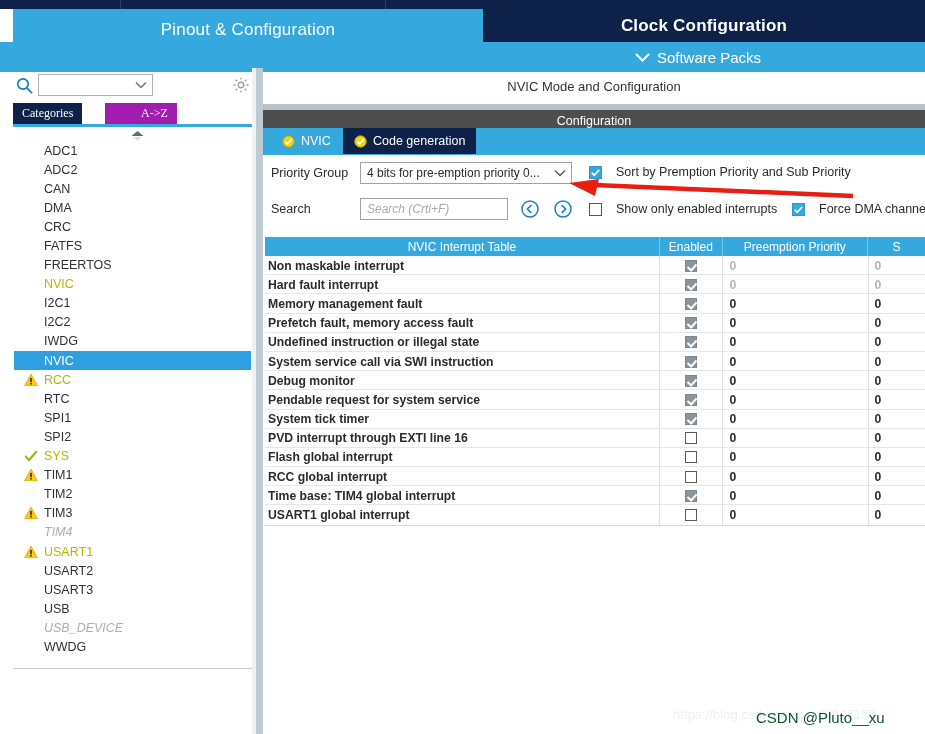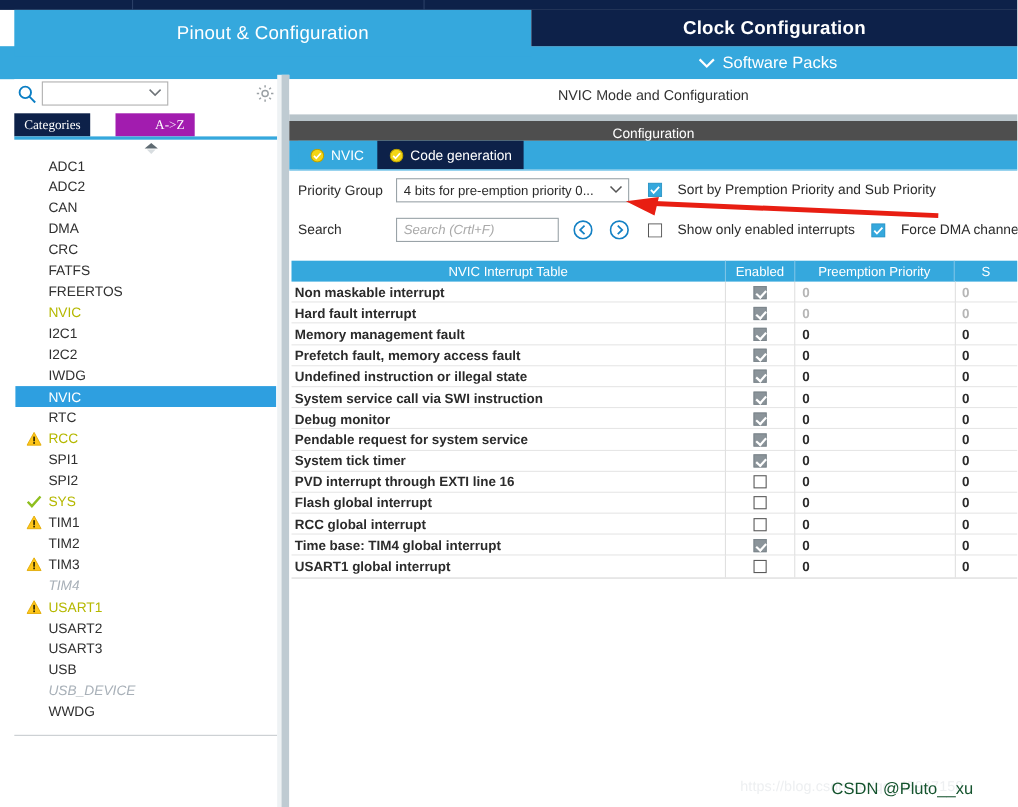--- a/index.html
+++ b/index.html
@@ -268,30 +268,30 @@
       </div>
       <div class="tree-item">
         <span>I2C2</span>
       </div>
       <div class="tree-item">
         <span>IWDG</span>
       </div>
       <div class="tree-item sel">
         <span>NVIC</span>
       </div>
-      <div class="tree-item">
-        <span>RTC</span>
-      </div>
       <div class="tree-item olive">
         <span class="tree-ico"><svg width="14" height="13" viewBox="0 0 14 13">
             <path d="M7 0.6 L13.4 12.2 L0.6 12.2 Z" fill="#ffc61a" stroke="#e0a800" stroke-width="0.8"></path>
             <rect x="6.2" y="4.4" width="1.6" height="4.3" fill="#3a3000"></rect>
             <rect x="6.2" y="9.4" width="1.6" height="1.6" fill="#3a3000"></rect>
           </svg></span>
         <span>RCC</span>
+      </div>
+      <div class="tree-item">
+        <span>RTC</span>
       </div>
       <div class="tree-item">
         <span>SPI1</span>
       </div>
       <div class="tree-item">
         <span>SPI2</span>
       </div>
       <div class="tree-item olive">
         <span class="tree-ico"><svg width="14" height="13" viewBox="0 0 14 13">
             <path d="M1.2 6.6 L5 10.6 L12.8 1.8" stroke="#8fbf1f" stroke-width="2.2" fill="none"></path>

